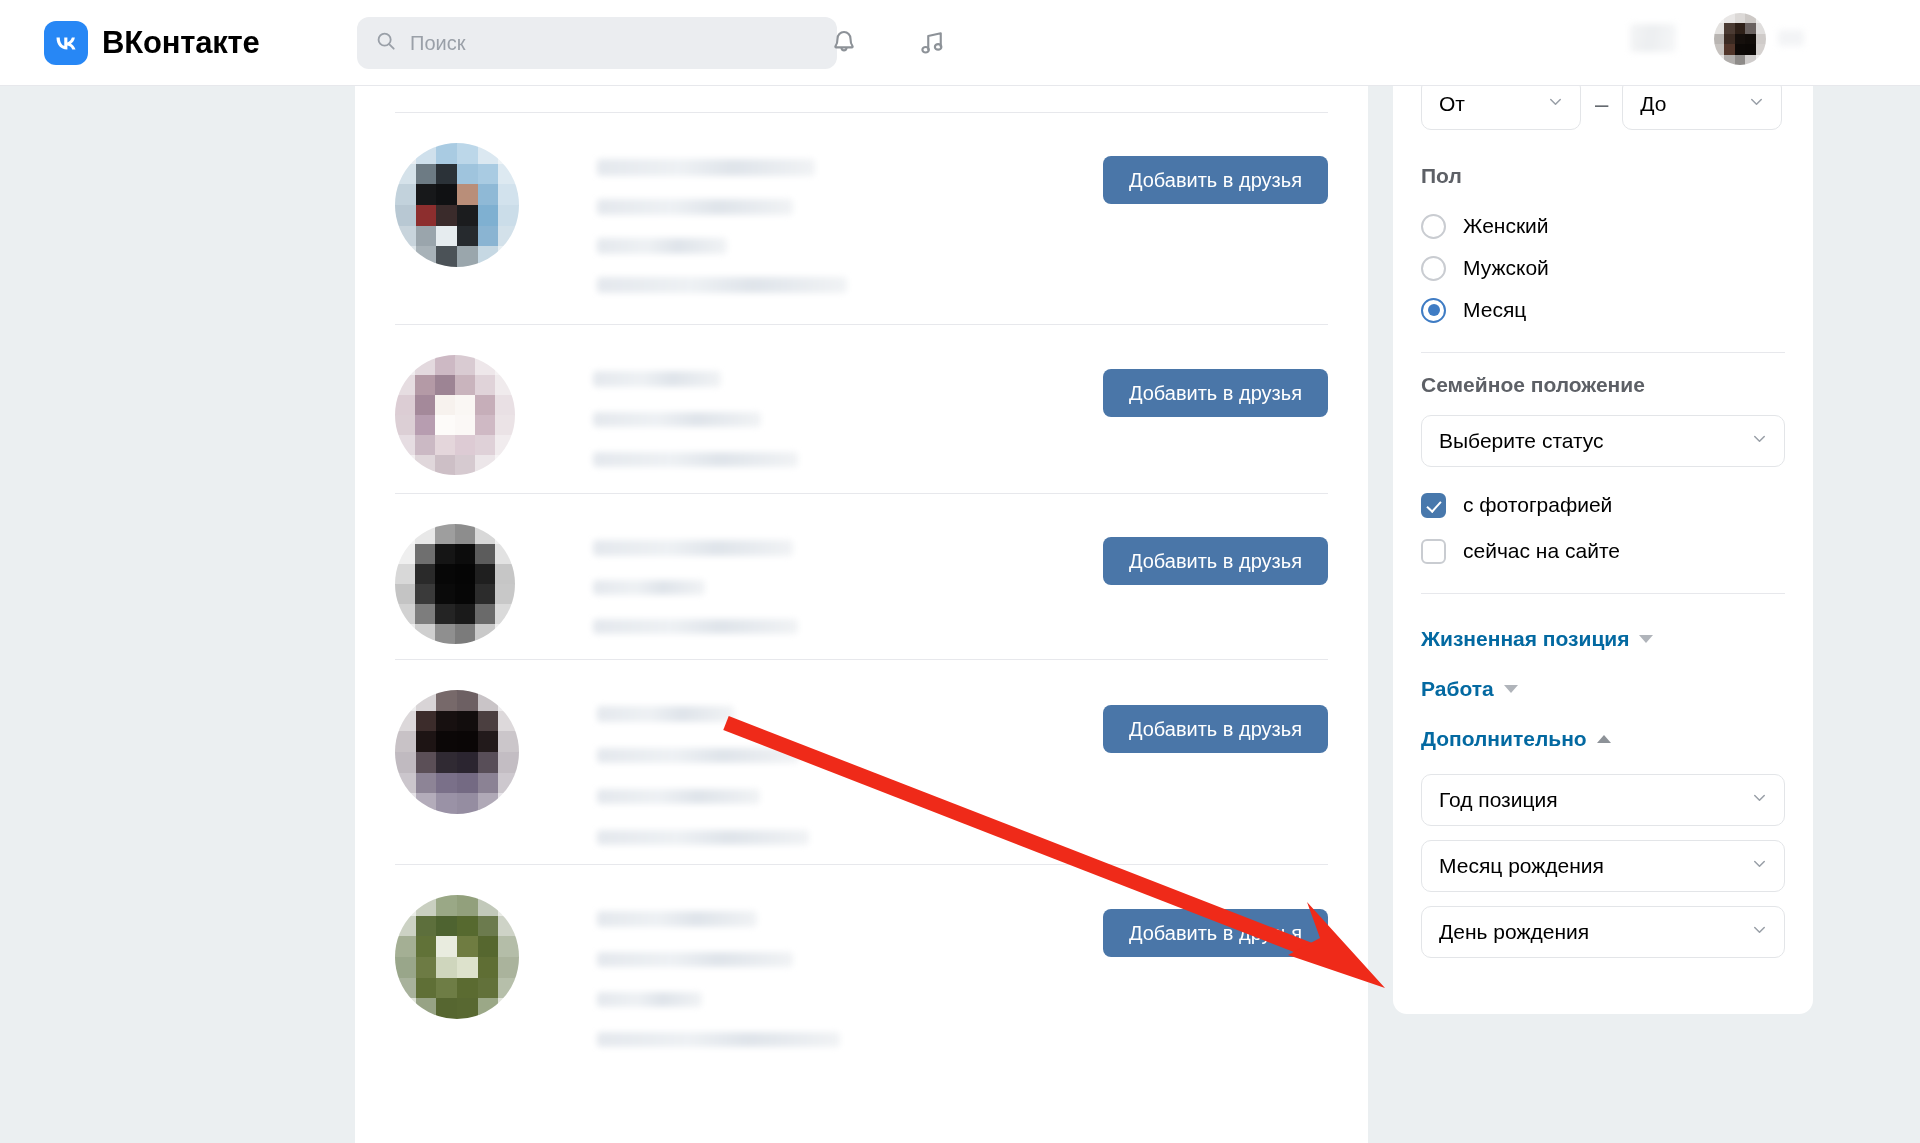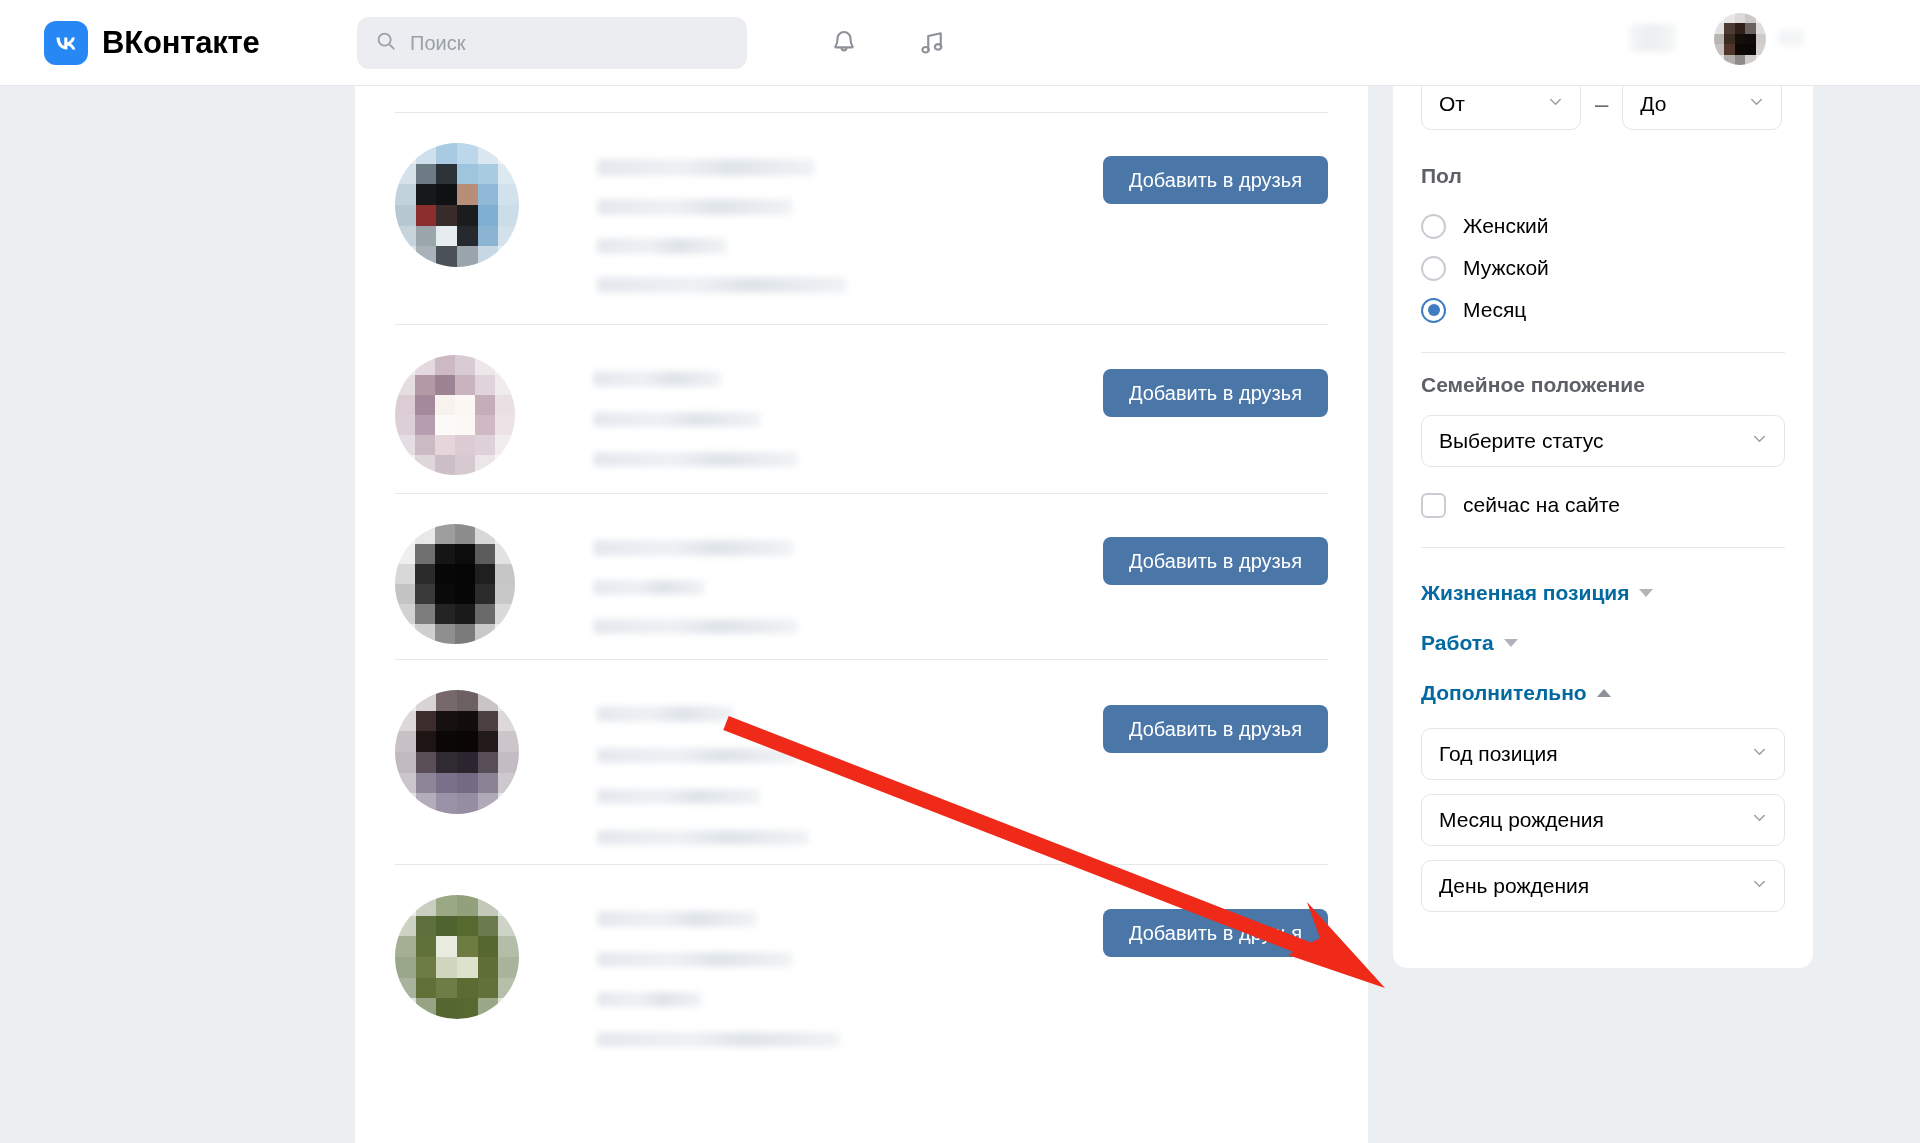--- a/index.html
+++ b/index.html
@@ -56,21 +56,21 @@
     font-weight: bold;
     letter-spacing: -0.2px;
     color: #000;
     white-space: nowrap;
   }
 
   .search-box {
     position: absolute;
     left: 357px;
     top: 17px;
-    width: 390px;
+    width: 480px;
     height: 52px;
     background: #ebedf0;
     border-radius: 12px;
     display: flex;
     align-items: center;
     padding: 0 18px;
     gap: 13px;
     cursor: text;
   }
   .search-placeholder {
@@ -761,20 +761,24 @@
     <div class="select-box full" style="margin-bottom:18px;">
       <span>Выберите статус</span>
       <span class="chev">
         <svg width="19" height="19" viewBox="0 0 24 24" fill="none" aria-hidden="true">
           <path d="M6 9.5 12 15.5 18 9.5" stroke="#9aa0a8" stroke-width="1.9" stroke-linecap="round" stroke-linejoin="round"></path>
         </svg>
       </span>
     </div>
 
     <div class="check-item">
+      <span class="check-box-ui on"></span>
+      <span class="opt-label">с фотографией</span>
+    </div>
+    <div class="check-item">
       <span class="check-box-ui"></span>
       <span class="opt-label">сейчас на сайте</span>
     </div>
 
     <div class="hr"></div>
 
     <div class="collapse-row">
       <span class="collapse-label">Жизненная позиция</span>
       <span class="tri down"></span>
     </div>

